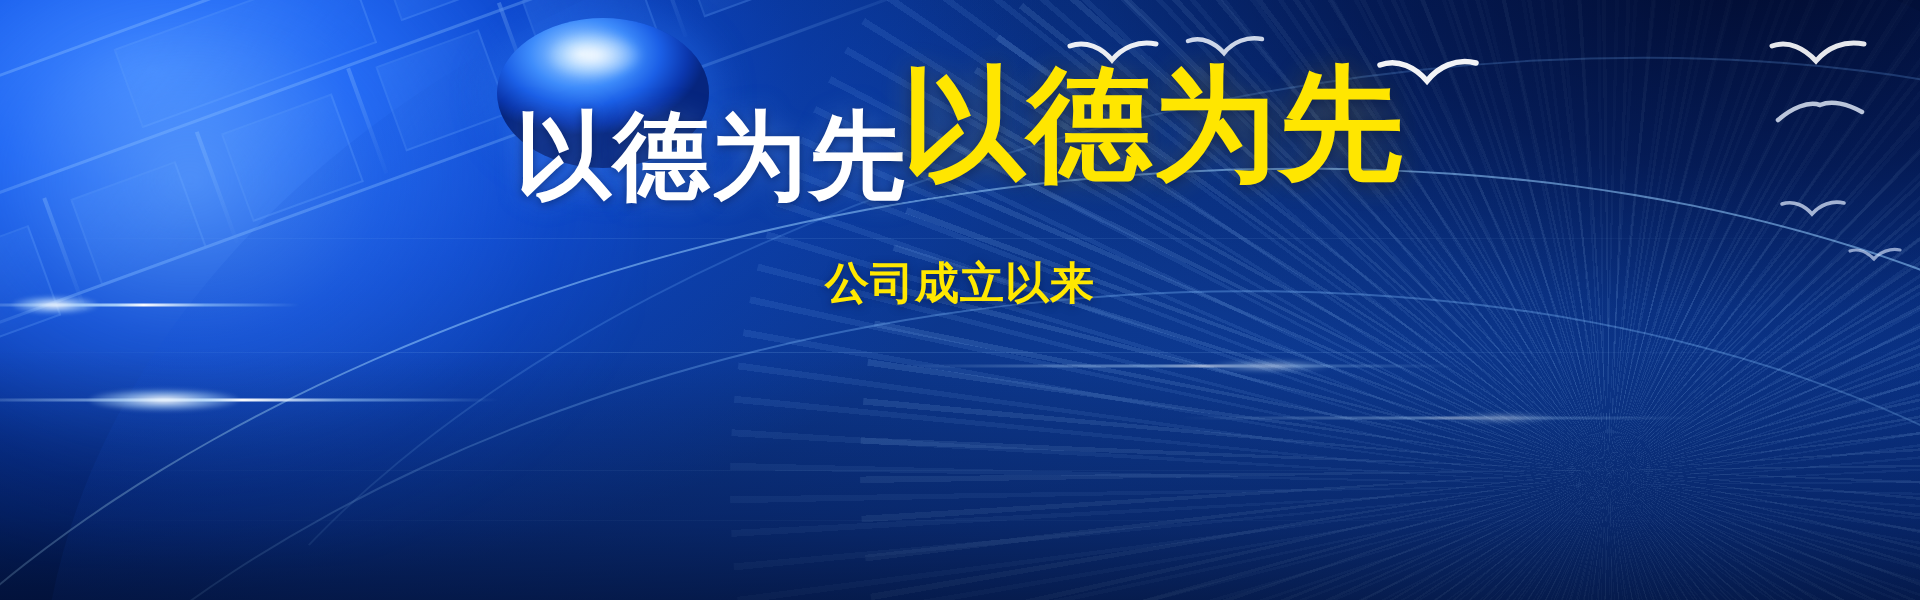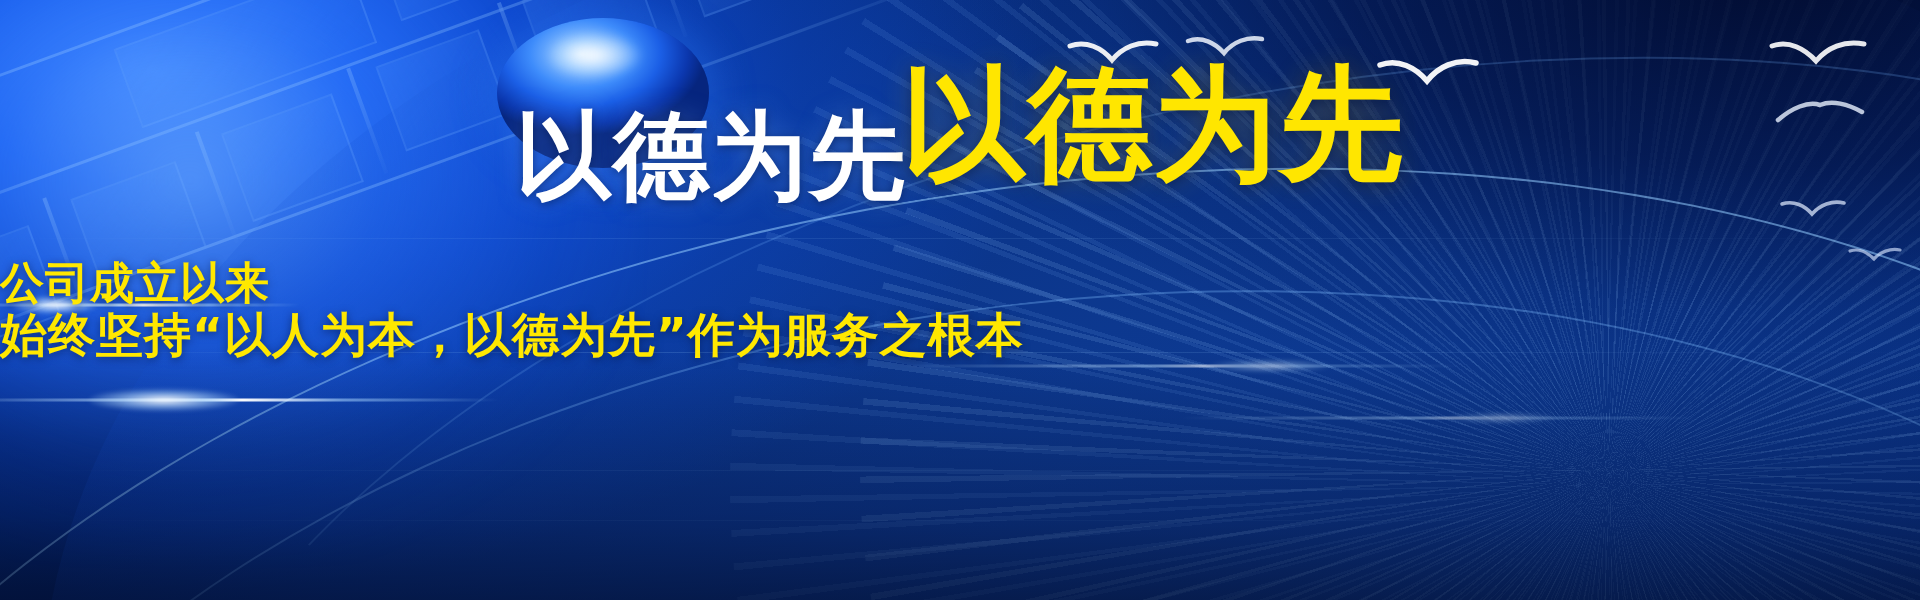--- a/index.html
+++ b/index.html
@@ -158,20 +158,21 @@
     font-size:124px;font-weight:700;
     color:#ffe600;
     letter-spacing:2px;
     margin-left:-6px;
     vertical-align:4px;
     text-shadow:0 3px 12px rgba(0,20,70,.55), 0 0 30px rgba(255,210,0,.22);
   }
 
   .subtext{
     position:absolute;left:0;right:0;top:258px;
+    text-align:center;
     color:#ffe800;
     font-weight:700;
     font-size:46px;
     line-height:1.14;
     letter-spacing:1px;
     text-shadow:0 2px 8px rgba(0,18,66,.60);
   }
   .subline{display:block;white-space:nowrap;}
   .subline.l1{font-size:44px;}
   .subline.l2{font-size:47px;}
@@ -275,16 +276,15 @@
       <path d="M2 5 C 11 2, 20 7, 26 13 C 32 6, 42 2, 52 4" fill="none" stroke="#d6e5ff" stroke-width="3.2" stroke-linecap="round" opacity=".65"></path>
     </svg>
   </div>
 
   <div class="headline">
     <span class="head-white">以德为先</span><span class="head-yellow">以德为先</span>
   </div>
 
   <div class="subtext">
     <span class="subline l1">公司成立以来</span>
-    <span class="subline l2">始终坚持“以人为本，以德为先”作为服务之根本</span>
   </div>
 
 </div>
 
 </body></html>

